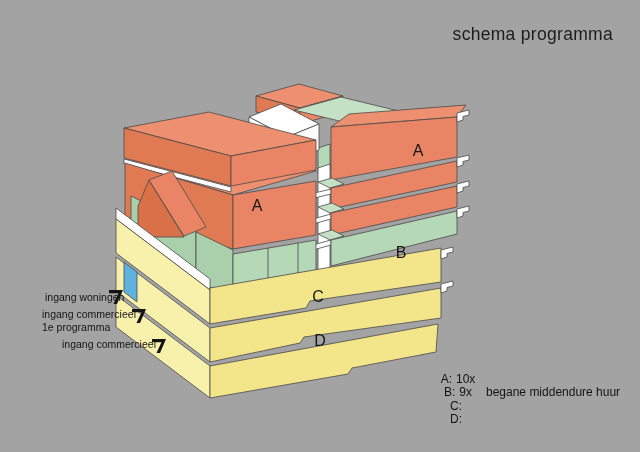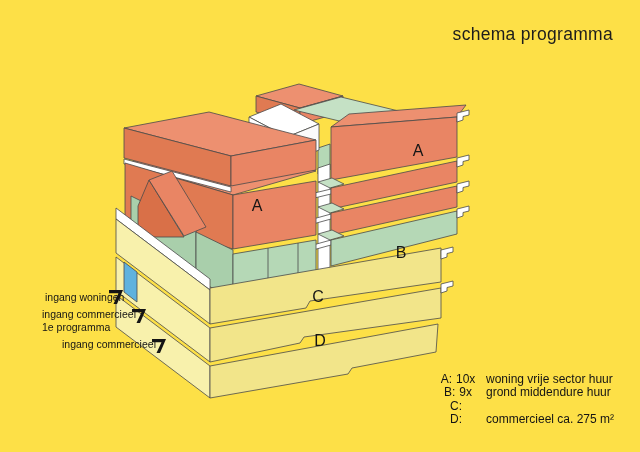--- a/index.html
+++ b/index.html
@@ -1,16 +1,16 @@
 <!DOCTYPE html>
 <html><head>
 <meta charset="utf-8">
 <style>
   html,body{margin:0;padding:0;background:#ffffff;}
-  .page{position:relative;width:640px;height:452px;background:#fde047;overflow:hidden;
+  .page{position:relative;width:640px;height:452px;background:#a3a3a3;overflow:hidden;
         font-family:"Liberation Sans", sans-serif;color:#1c1c1c;}
   .title{position:absolute;top:24px;right:27px;font-size:17.5px;letter-spacing:.3px;
          color:#1c1c1c;white-space:nowrap;}
   svg text{font-family:"Liberation Sans", sans-serif;}
   .iso polygon,.iso path{stroke:#4a4a4a;stroke-width:.8;stroke-linejoin:round;}
   .ann{position:absolute;font-size:10.5px;line-height:13px;color:#141414;white-space:nowrap;}
   .arrow{position:absolute;}
   .legend{position:absolute;left:430px;top:373px;font-size:12px;line-height:13.4px;color:#141414;text-align:center;}
   .legend .row{display:flex;}
   .legend .c1{width:56px;white-space:nowrap;}
@@ -143,28 +143,26 @@
     <div>ingang commercieel</div>
   </div>
   <svg class="arrow" style="left:151px;top:338px;" width="17" height="16" viewBox="0 0 17 16">
     <path d="M1,1 L15,1 L9,15 L5.5,15 L10.5,4.2 L1,4.2 Z" fill="#141414"></path>
   </svg>
 
   
   <div class="legend">
     <div class="row">
       <span class="c1"><span class="lk">A:</span><span class="lcount">10x</span></span>
-      <span class="c2">woning vrije sector huur</span>
     </div>
     <div class="row">
       <span class="c1"><span class="lk">B:</span><span class="lcount">9x</span></span>
-      <span class="c2">grond middendure huur</span>
+      <span class="c2">begane middendure huur</span>
     </div>
     <div class="row">
       <span class="c1"><span class="lk">C:</span><span class="lcount"></span></span>
     </div>
     <div class="row">
       <span class="c1"><span class="lk">D:</span><span class="lcount"></span></span>
-      <span class="c2">commercieel ca. 275 m²</span>
     </div>
   </div>
 
 </div>
 
 </body></html>

